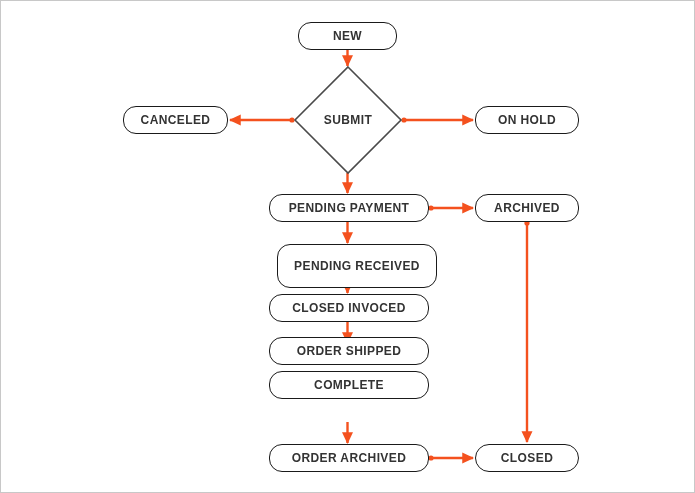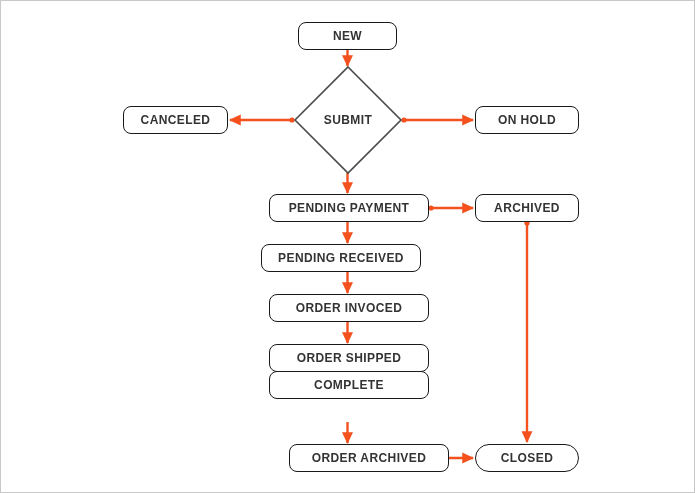--- a/index.html
+++ b/index.html
@@ -25,21 +25,21 @@
     top: 0;
     width: 693px;
     height: 491px;
     pointer-events: none;
   }
   .node {
     position: absolute;
     box-sizing: border-box;
     background: #ffffff;
     border: 1.5px solid #1a1a1a;
-    border-radius: 8px;
+    border-radius: 13px;
     display: flex;
     align-items: center;
     justify-content: center;
     color: #333333;
     font-size: 12px;
     font-weight: bold;
     letter-spacing: 0.4px;
     white-space: nowrap;
     z-index: 2;
   }
@@ -140,37 +140,37 @@
   </div>
 
   <div class="node" style="left:268px; top:193px; width:160px; height:28px;text-align:center;">
     <span>PENDING PAYMENT</span>
   </div>
 
   <div class="node" style="left:474px; top:193px; width:104px; height:28px;">
     <span>ARCHIVED</span>
   </div>
 
-  <div class="node" style="left:260px; top:243px; width:160px; height:28px;">
+  <div class="node" style="left:276px; top:243px; width:160px; height:44px;">
     <span>PENDING RECEIVED</span>
   </div>
 
   <div class="node" style="left:268px; top:293px; width:160px; height:28px;">
-    <span>ORDER INVOCED</span>
+    <span>CLOSED INVOCED</span>
   </div>
 
-  <div class="node" style="left:268px; top:343px; width:160px; height:28px;">
+  <div class="node" style="left:268px; top:336px; width:160px; height:28px;">
     <span>ORDER SHIPPED</span>
   </div>
 
   <div class="node" style="left:268px; top:370px; width:160px; height:28px;">
     <span>COMPLETE</span>
   </div>
 
-  <div class="node" style="left:268px; top:443px; width:160px; height:28px;margin-left:20px;">
+  <div class="node" style="left:268px; top:443px; width:160px; height:28px;">
     <span>ORDER ARCHIVED</span>
   </div>
 
   <div class="node pill" style="left:474px; top:443px; width:104px; height:28px;">
     <span>CLOSED</span>
   </div>
 
 </div>
 
 </body></html>

